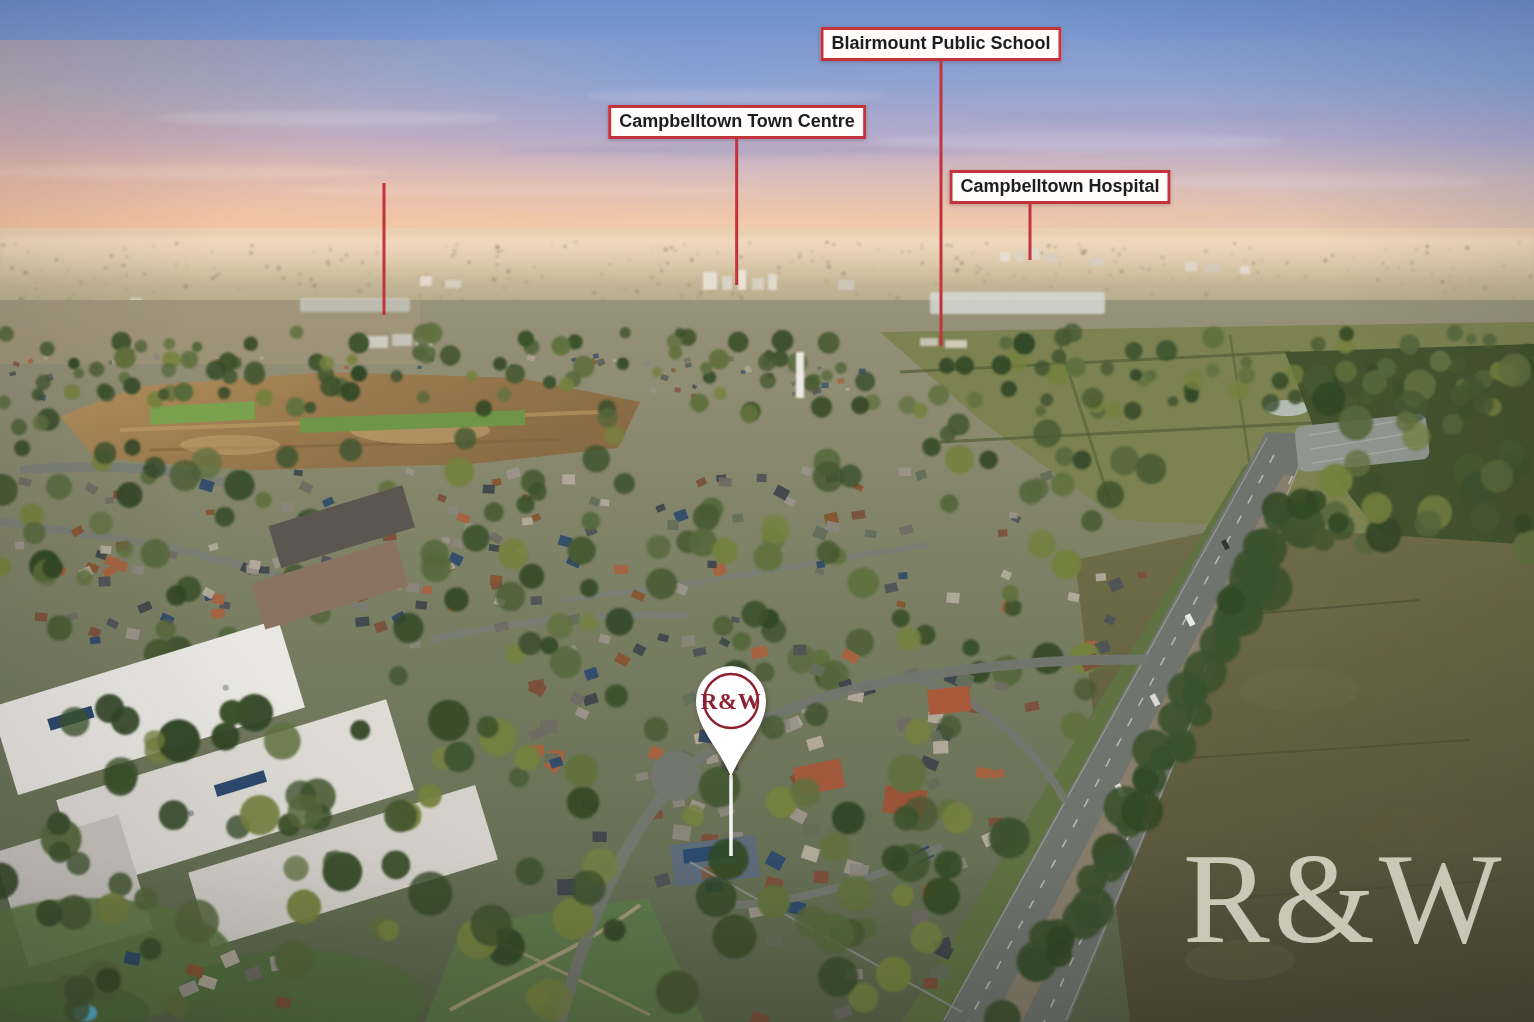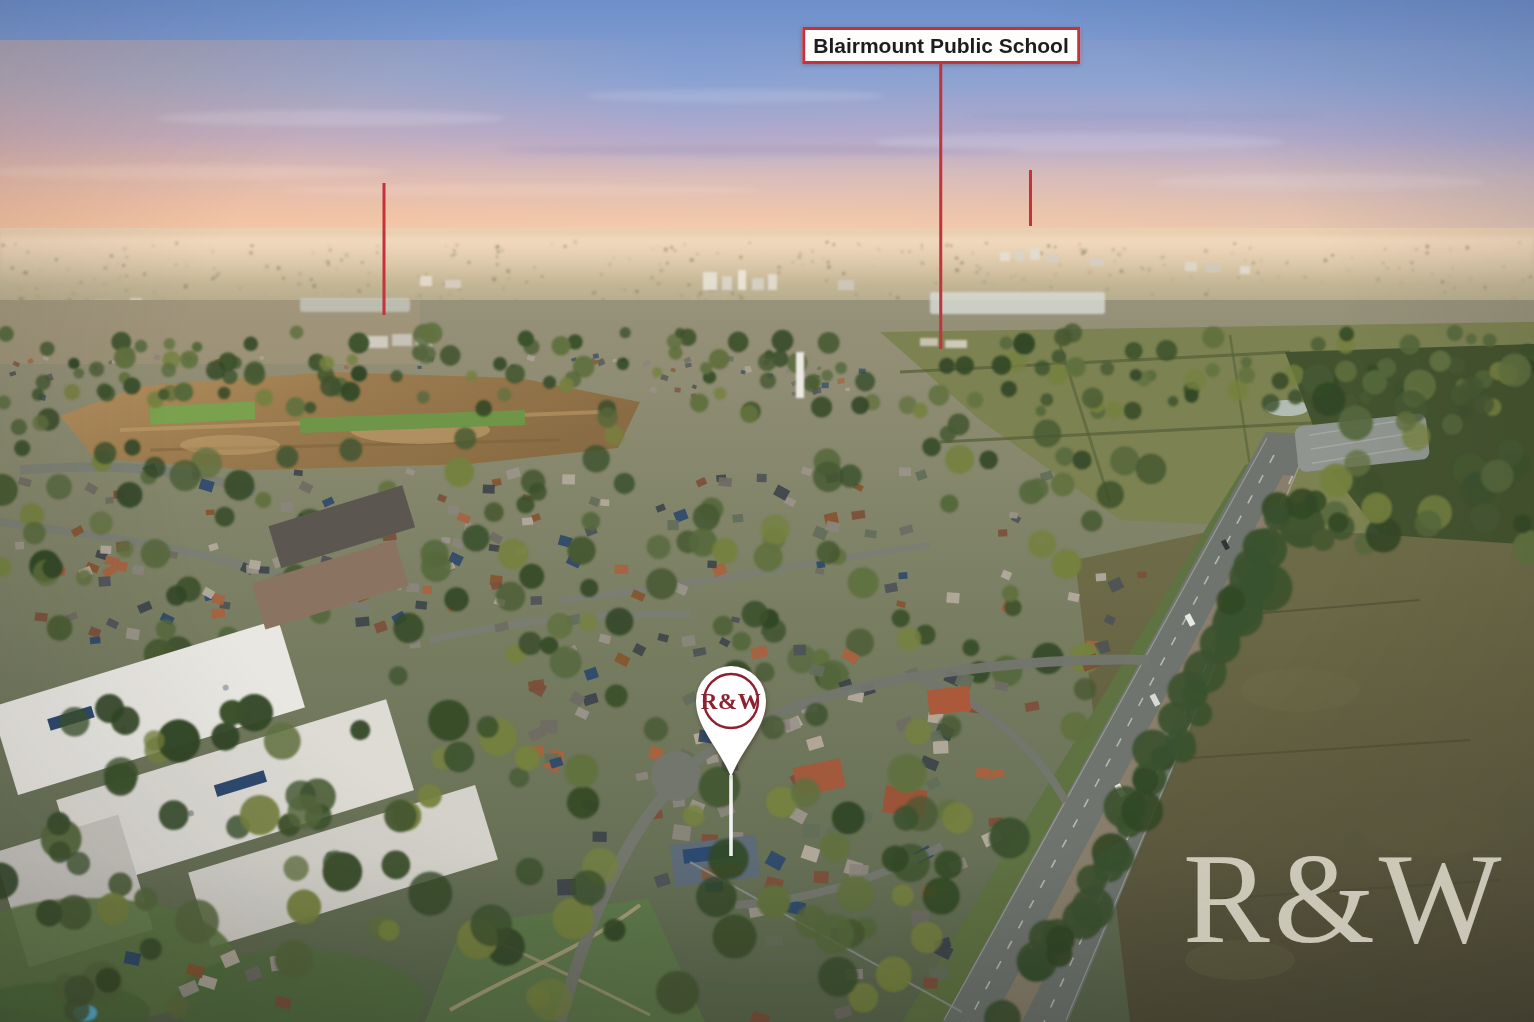--- a/index.html
+++ b/index.html
@@ -23,21 +23,21 @@
     user-select:none;
   }
   .callout{
     position:absolute;z-index:5;transform:translateX(-50%);
     display:flex;flex-direction:column;align-items:center;
   }
   .callout-box{
     background:var(--callout-bg,#fefdfb);
     border:3px solid var(--callout-border,#c2333c);
     color:var(--callout-text,#1d1d1f);
-    font-weight:700;font-size:21px;line-height:1.2;
+    font-weight:700;font-size:18px;line-height:1.2;
     padding:3px 8px;white-space:nowrap;
     box-shadow:0 1px 4px rgba(40,20,20,.25);
   }
   .callout-line{width:3px;background:var(--callout-border,#c2333c);}
   .pin-wrap{position:absolute;left:678px;top:653px;width:110px;height:210px;z-index:6;}
   .pin-wrap svg{display:block;}
   .pin-shape{filter:drop-shadow(1px 2px 2px rgba(40,10,10,.35));}
   .pin-logo-text{
     font-family:"Liberation Serif",serif;font-weight:700;font-size:23px;
     letter-spacing:.5px;
@@ -1423,27 +1423,32 @@
   </svg>
 
   <div class="vignette"></div>
 
   <div class="watermark">R&amp;W</div>
 
   <div class="callout" style="left:384px;top:183px">
     <div class="callout-line" style="height:132px"></div>
   </div>
 
+  <div class="callout" style="left:737px;top:105px">
+    <div class="callout-box">Campbelltown Town Centre</div>
+    <div class="callout-line" style="height:146px"></div>
+  </div>
 
   <div class="callout" style="left:941px;top:27px">
     <div class="callout-box">Blairmount Public School</div>
     <div class="callout-line" style="height:285px"></div>
   </div>
 
   <div class="callout" style="left:1060px;top:170px">
+    <div class="callout-box">Campbelltown Hospital</div>
     <div class="callout-line" style="height:56px;margin-left:-60px"></div>
   </div>
 
 
   <div class="pin-wrap">
     <svg viewBox="0 0 110 210" width="110" height="210" xmlns="http://www.w3.org/2000/svg">
       <rect x="51.2" y="122" width="3.6" height="81" fill="#ffffff" opacity=".92"></rect>
       <path class="pin-shape" d="M53,124 C41,94 18,75 18,48 A35,35 0 1 1 88,48 C88,75 65,94 53,124 Z" fill="var(--pin-body,#ffffff)"></path>
       <circle cx="53" cy="48" r="27" fill="none" stroke="var(--pin-accent,#8e2130)" stroke-width="2.4"></circle>
       <text class="pin-logo-text" x="53" y="56" text-anchor="middle" fill="var(--pin-accent,#8e2130)">R&amp;W</text>

